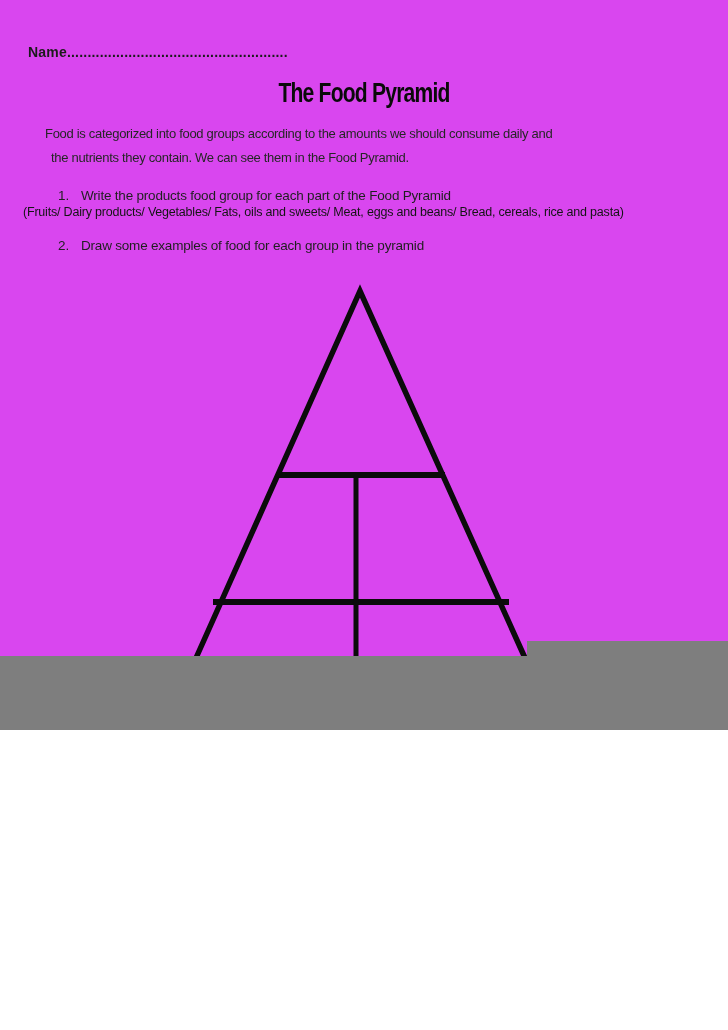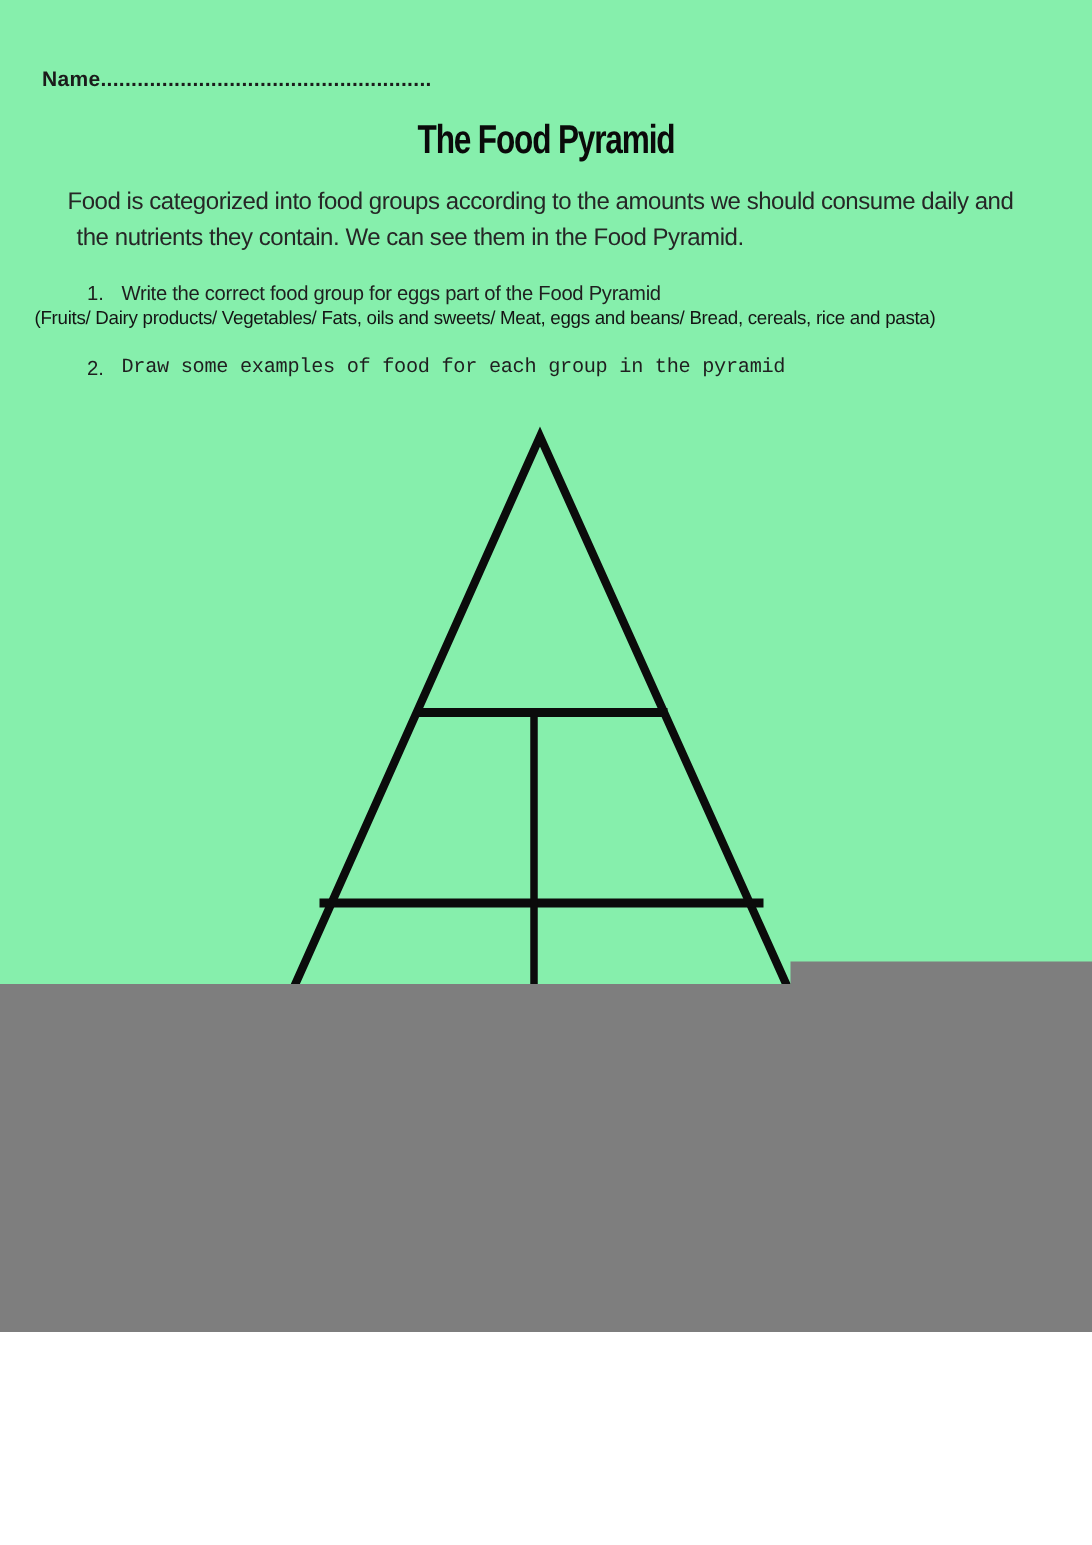--- a/index.html
+++ b/index.html
@@ -4,22 +4,22 @@
 <style>
   html, body {
     margin: 0;
     padding: 0;
     background: #ffffff;
     font-family: "Liberation Sans", sans-serif;
   }
   .page {
     position: relative;
     width: 728px;
-    height: 888px;
-    background: #86efac;
+    height: 730px;
+    background: #d946ef;
     overflow: hidden;
   }
   .abs { position: absolute; }
   .name-line {
     left: 28px; top: 44px;
     font-size: 14px;
     font-weight: 700;
     letter-spacing: 0.2px;
     color: #1b1b1b;
     white-space: nowrap;
@@ -29,21 +29,21 @@
     text-align: center;
     font-size: 27px;
     font-weight: 800;
     letter-spacing: -1px;
     color: #0a0a0a;
     transform: scaleX(0.78);
     transform-origin: 50% 50%;
     white-space: nowrap;
   }
   .intro-line {
-    font-size: 16px;
+    font-size: 13px;
     letter-spacing: -0.3px;
     color: #262626;
     white-space: nowrap;
   }
   .intro-line-1 { left: 45px; top: 126px; }
   .intro-line-2 { left: 31px; top: 150px; margin-left: 20px; }
   .task-number {
     font-size: 13.5px;
     color: #1f1f1f;
   }
@@ -57,21 +57,21 @@
   .task1-text { left: 81px; top: 188px; }
   .word-bank {
     left: 23px; top: 205px;
     font-size: 12.5px;
     font-weight: 400;
     letter-spacing: -0.2px;
     color: #141414;
     white-space: nowrap;
   }
   .task2-num  { left: 58px; top: 238px; }
-  .task2-text { left: 81px; top: 238px; font-family: Liberation Mono, monospace; }
+  .task2-text { left: 81px; top: 238px; }
   .pyramid-svg {
     left: 0; top: 0;
     width: 728px;
     height: 1030px;
   }
 </style>
 </head>
 <body>
 
 <div class="page">
@@ -80,21 +80,21 @@
 
   <div class="abs page-title">The Food Pyramid</div>
 
   <div>
     <div class="abs intro-line intro-line-1">Food is categorized into food groups according to the amounts we should consume daily and</div>
     <div class="abs intro-line intro-line-2">the nutrients they contain. We can see them in the Food Pyramid.</div>
   </div>
 
   <div>
     <div class="abs task-number task1-num">1.</div>
-    <div class="abs task-text task1-text">Write the correct food group for eggs part of the Food Pyramid</div>
+    <div class="abs task-text task1-text">Write the products food group for each part of the Food Pyramid</div>
     <div class="abs word-bank">(Fruits/ Dairy products/ Vegetables/ Fats, oils and sweets/ Meat, eggs and beans/ Bread, cereals, rice and pasta)</div>
   </div>
 
   <div>
     <div class="abs task-number task2-num">2.</div>
     <div class="abs task-text task2-text">Draw some examples of food for each group in the pyramid</div>
   </div>
 
   <svg class="abs pyramid-svg" viewBox="0 0 728 1030">
 

